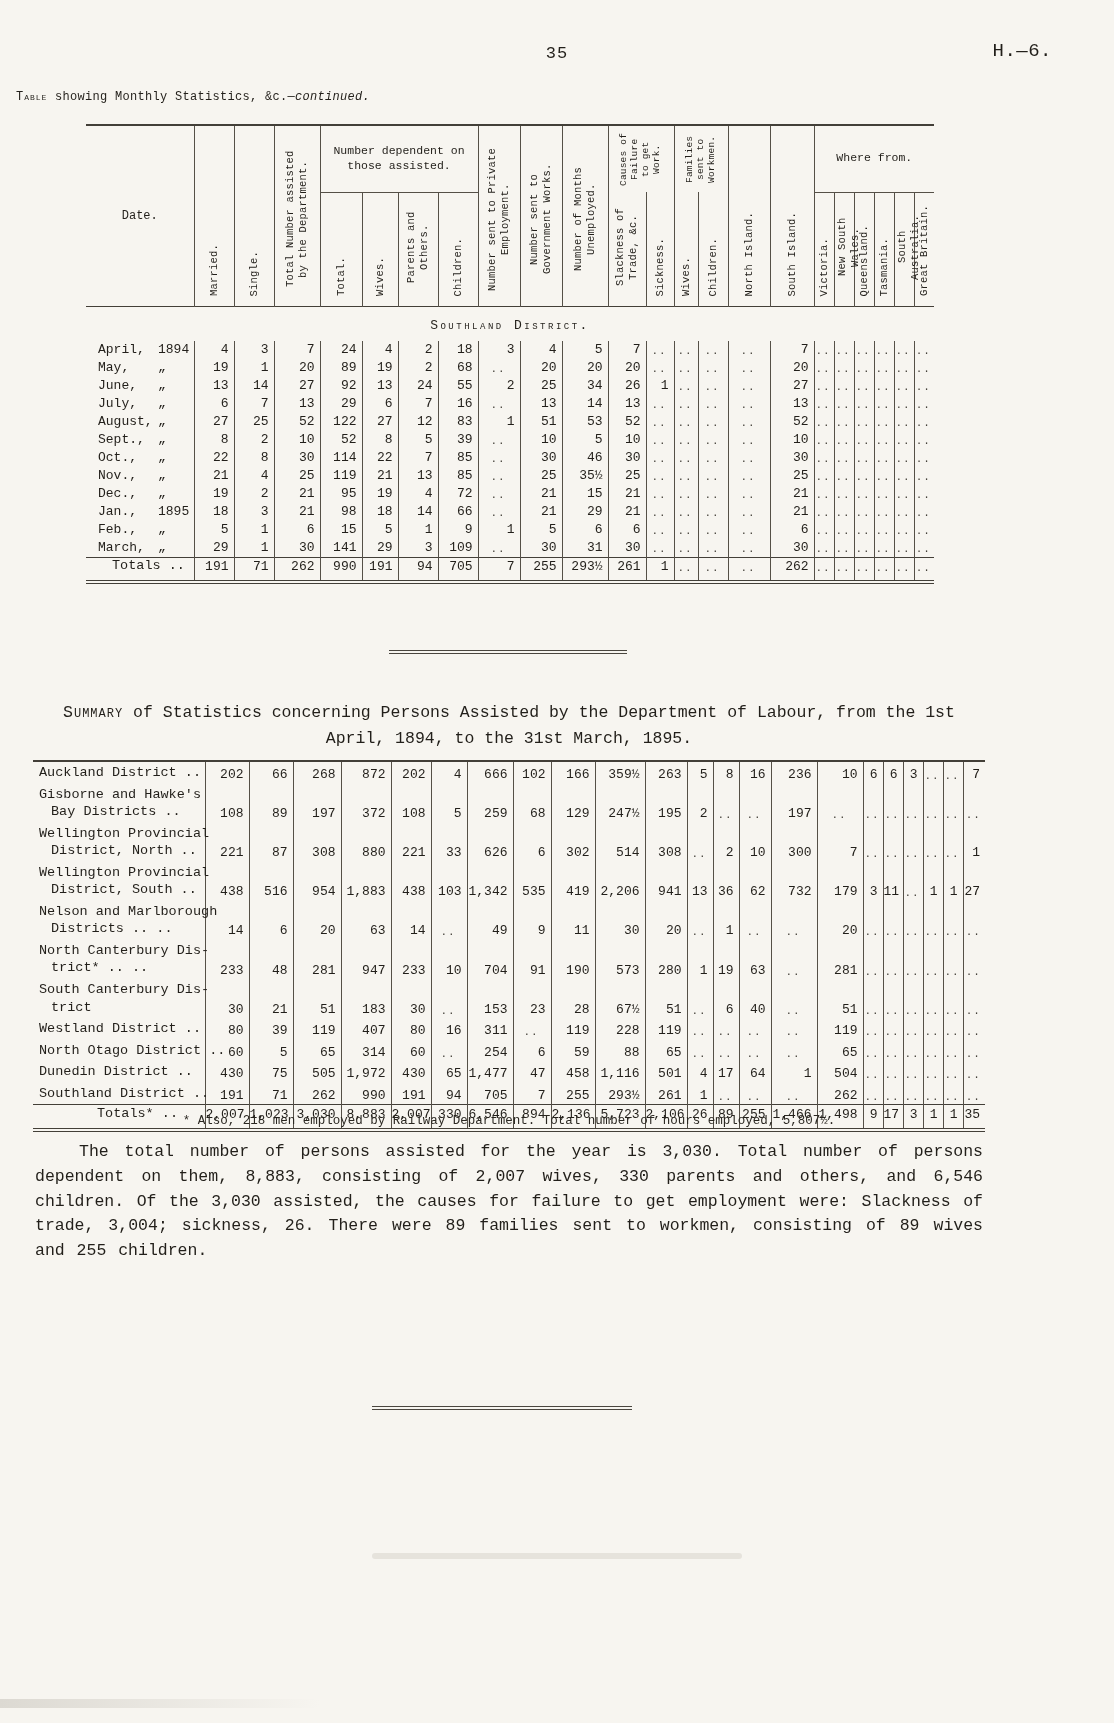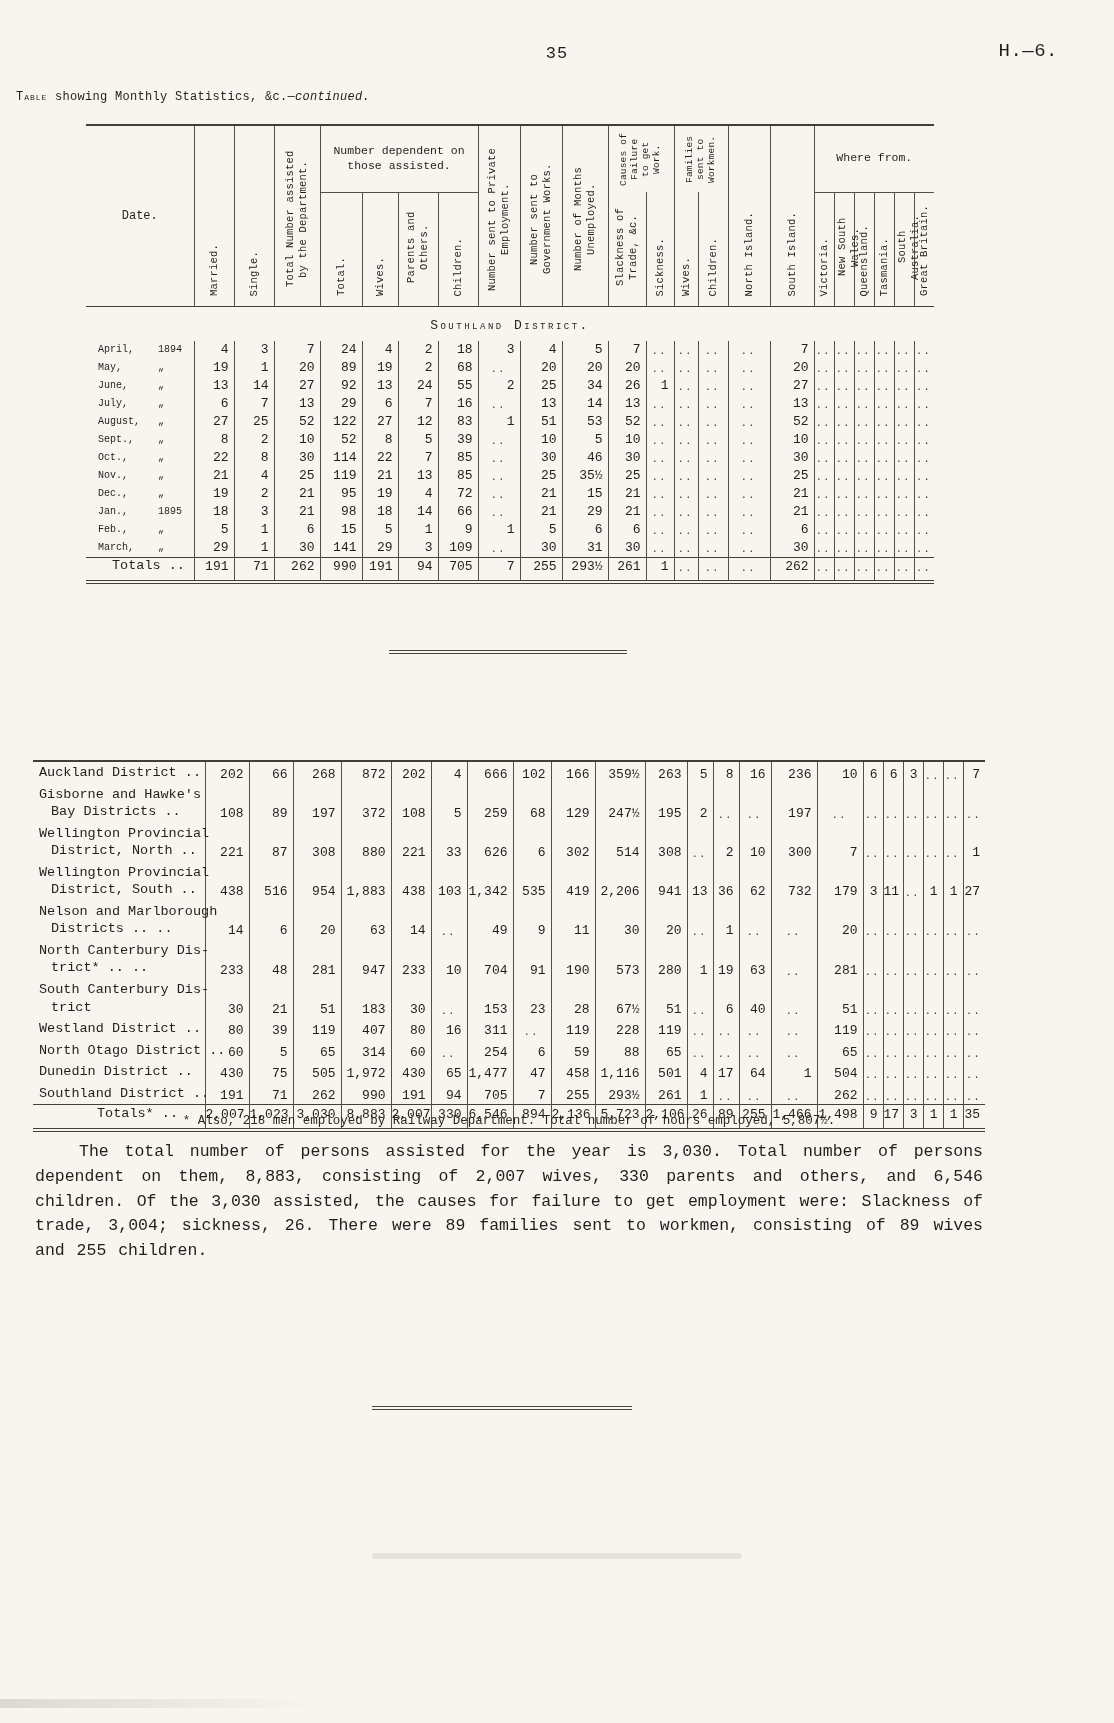--- a/index.html
+++ b/index.html
@@ -9,21 +9,21 @@
     background: #f7f5f0;
     font-family: "Liberation Serif", "DejaVu Serif", serif;
     color: #221f1a;
     position: relative;
     overflow: hidden;
   }
   .page { position: absolute; inset: 0; font-family: Liberation Mono, monospace; }
 
   
   .page-number { position: absolute; top: 44px; left: 0; width: 100%; text-align: center; font-size: 17px; letter-spacing: 1px; }
-  .doc-ref { position: absolute; top: 40px; right: 56px; font-size: 19px; letter-spacing: 0.5px; }
+  .doc-ref { position: absolute; top: 40px; right: 62px; font-size: 19px; letter-spacing: 0.5px; }
 
   
   .t1-title { position: absolute; top: 90px; left: 16px; width: 100%; font-size: 12px; letter-spacing: 0.3px; }
   .sc { font-variant: small-caps; letter-spacing: 1px; }
   .it { font-style: italic; }
 
   .summary-title { position: absolute; top: 700px; left: 33px; width: 952px; text-align: center; font-size: 16.5px; line-height: 1.6; }
 
   
   table.stats-table {
@@ -59,21 +59,21 @@
   .vh-tall { max-height: 156px; }
   .vh-mid  { max-height: 100px; }
   .vh-grp  { max-height: 56px; font-size: 9.5px; line-height: 1.15; }
 
   tr.section-row td { text-align: center; padding: 9px 0 7px 0; }
   tr.section-row .sc { font-size: 13px; letter-spacing: 2.5px; }
 
   td.num { font-size: 13px; text-align: right; padding: 1.5px 5px 1.5px 0; vertical-align: bottom; }
   td.dots { text-align: center; padding-right: 2px; font-size: 11px; letter-spacing: 1px; color: #45413a; }
 
-  td.date-cell { font-size: 10px; padding: 1.5px 6px 1.5px 12px; white-space: nowrap; }
+  td.date-cell { font-size: 13px; padding: 1.5px 6px 1.5px 12px; white-space: nowrap; }
   td.date-cell .month { display: inline-block; width: 60px; }
   td.date-cell .year { display: inline-block; width: 36px; text-align: left; }
 
   td.district-cell { font-size: 13.5px; line-height: 1.3; padding: 2px 4px 2px 6px; vertical-align: bottom; }
   .dline { display: block; white-space: nowrap; }
   .dline.indent { padding-left: 12px; }
 
   tr.totals-row td { border-top: 1px solid #433f38; padding-bottom: 6px; }
   td.totals-label { font-size: 13.5px; padding-left: 26px; white-space: nowrap; }
   td.totals-label.sum-label { padding-left: 64px; }
@@ -491,20 +491,21 @@
           <td class="num dots">..</td>
           <td class="num dots">..</td>
           <td class="num dots">..</td>
           <td class="num dots">..</td>
         </tr>
       </tbody>
   </table>
 
   <div class="mid-rule"></div>
 
+  <div class="summary-title"><span class="sc">Summary</span><span> of Statistics concerning Persons Assisted by the Department of Labour, from the 1st April, 1894, to the 31st March, 1895.</span></div>
 
   <table class="stats-table" id="summary-table">
     <colgroup>
       <col style="width:172px">
         <col style="width:44px">
         <col style="width:44px">
         <col style="width:48px">
       <col style="width:50px">
         <col style="width:40px">
         <col style="width:36px">

